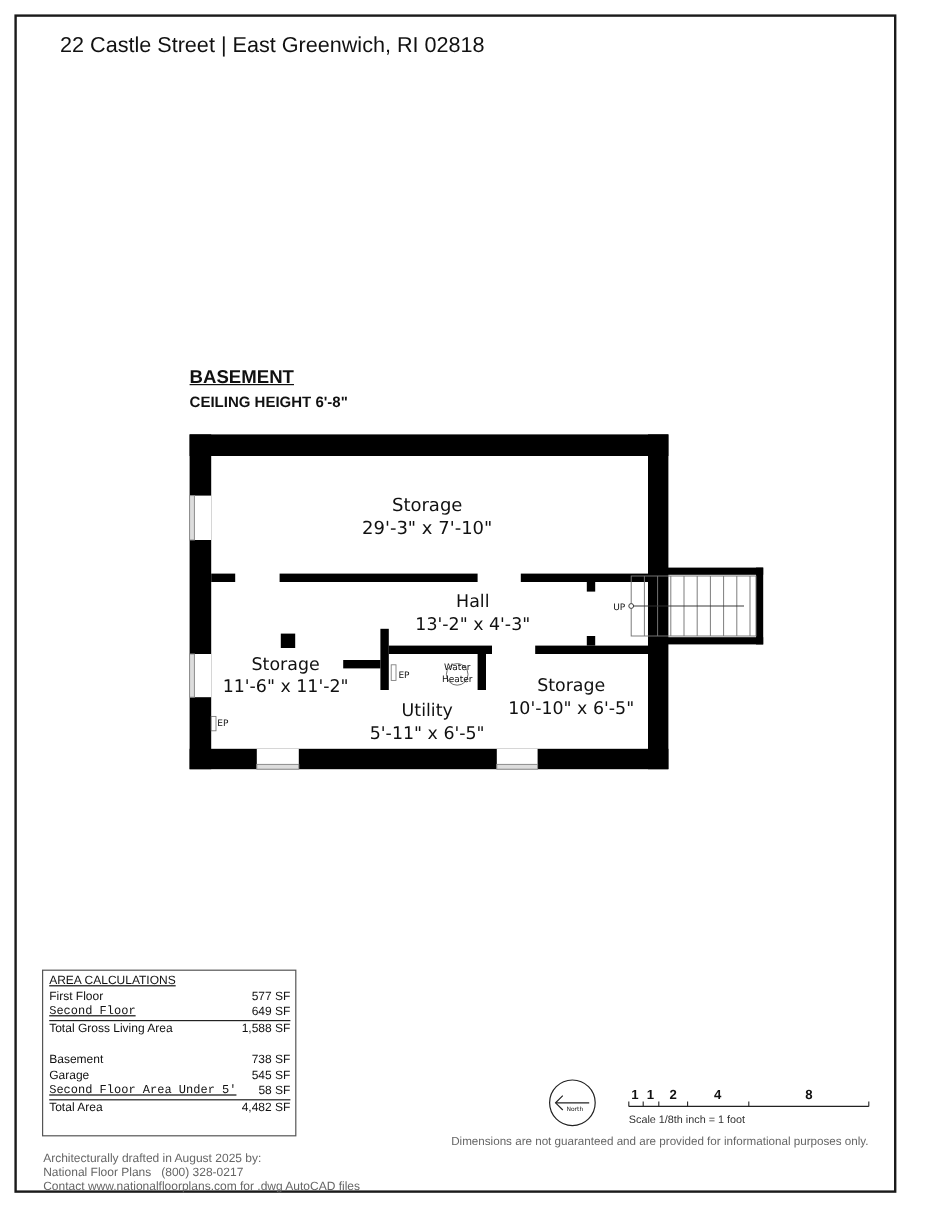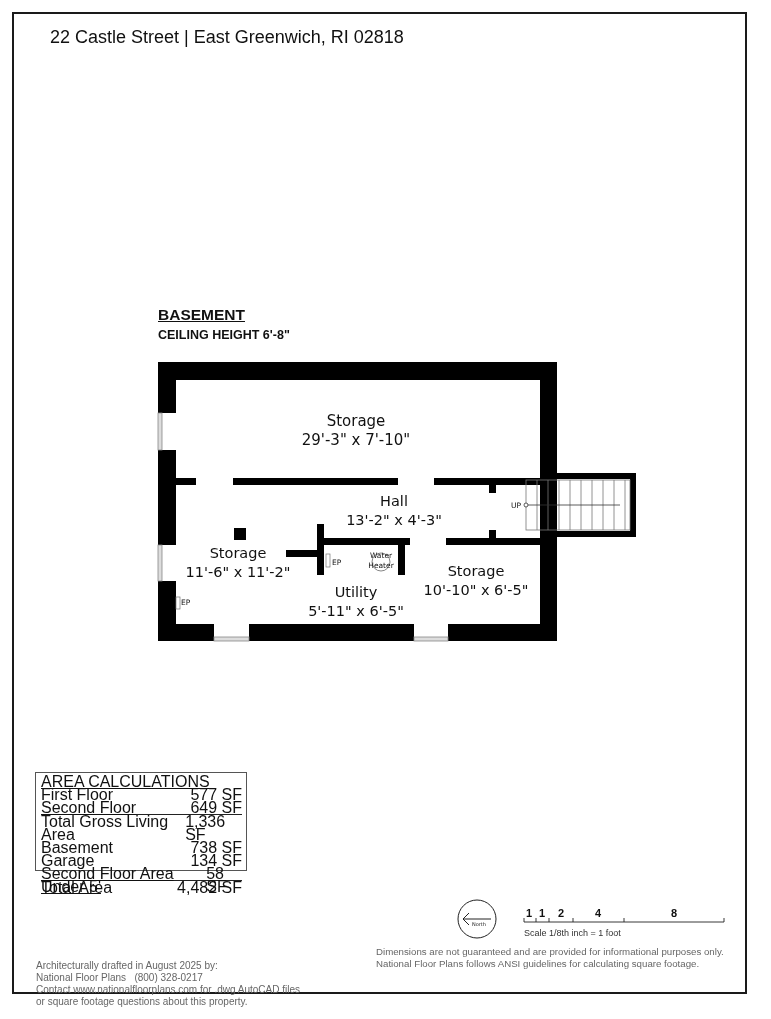--- a/index.html
+++ b/index.html
@@ -3,25 +3,25 @@
 <meta charset="utf-8">
 <style>
   html, body { margin: 0; padding: 0; background: #ffffff; }
   body { width: 771px; height: 1019px; position: relative; overflow: hidden; font-family: "Liberation Sans", sans-serif; color: #111; }
   .frame { position: absolute; left: 12px; top: 12px; width: 731px; height: 978px; border: 2px solid #1a1a1a; box-sizing: content-box; }
   .title { position: absolute; left: 29px; top: 27px; font-size: 18px; font-weight: 500; color: #111; letter-spacing: 0px; white-space: nowrap; margin-left: 21px; }
   .floor-name { position: absolute; left: 158px; top: 306px; font-size: 15.5px; font-weight: bold; text-decoration: underline; color: #111; }
   .ceiling { position: absolute; left: 158px; top: 328px; font-size: 12.5px; font-weight: bold; color: #111; }
   svg.plan { position: absolute; left: 0; top: 0; }
   .room-label { font-family: "DejaVu Sans", sans-serif; fill: #111; text-anchor: middle; }
-  .area { position: absolute; left: 35px; top: 772px; width: 212px; height: 99px; border: 1.5px solid #555; box-sizing: border-box; padding: 2px 4px 0 5px; font-size: 16px; color: #111; }
+  .area { position: absolute; left: 35px; top: 808px; width: 212px; height: 139px; border: 1.5px solid #555; box-sizing: border-box; padding: 2px 4px 0 5px; font-size: 10px; color: #111; }
   .area .row { display: flex; justify-content: space-between; height: 13px; line-height: 13px; }
   .area .hdr { text-decoration: underline; height: 13px; line-height: 13px; }
   .area .ul { border-bottom: 1.5px solid #222; }
-  .area .ul span:first-child { text-decoration: underline; }
+  .area .ul span:first-child { text-decoration: underline; font-family: Liberation Mono, monospace; }
   .area .gap { height: 13px; }
   .credit { position: absolute; left: 36px; top: 960px; font-size: 10px; line-height: 12px; color: #666; white-space: nowrap; }
   .disclaimer { position: absolute; left: 376px; top: 946px; font-size: 9.7px; line-height: 12px; color: #666; white-space: nowrap; }
   .scale-note { position: absolute; left: 524px; top: 928px; font-size: 9px; color: #333; white-space: nowrap; }
   .scale-num { position: absolute; top: 907px; font-size: 11px; font-weight: bold; color: #111; }
 </style>
 </head>
 <body>
 
 <div class="frame"></div>
@@ -158,44 +158,42 @@
   <div class="row">
     <span>First Floor</span>
     <span>577 SF</span>
   </div>
   <div class="row ul">
     <span>Second Floor</span>
     <span>649 SF</span>
   </div>
   <div class="row">
     <span>Total Gross Living Area</span>
-    <span>1,336 SF</span>
+    <span>1,588 SF</span>
   </div>
   <div class="gap"></div>
   <div class="row">
     <span>Basement</span>
     <span>738 SF</span>
   </div>
   <div class="row">
     <span>Garage</span>
-    <span>134 SF</span>
+    <span>545 SF</span>
   </div>
   <div class="row ul">
     <span>Second Floor Area Under 5'</span>
     <span>58 SF</span>
   </div>
   <div class="row">
     <span>Total Area</span>
     <span>4,482 SF</span>
   </div>
 </div>
 
 <div class="credit">
   <div>Architecturally drafted in August 2025 by:</div>
   <div style="white-space:pre;">National Floor Plans   (800) 328-0217</div>
   <div>Contact www.nationalfloorplans.com for .dwg AutoCAD files</div>
-  <div>or square footage questions about this property.</div>
 </div>
 
 <div class="disclaimer">
   <div>Dimensions are not guaranteed and are provided for informational purposes only.</div>
-  <div>National Floor Plans follows ANSI guidelines for calculating square footage.</div>
 </div>
 
 </body></html>

